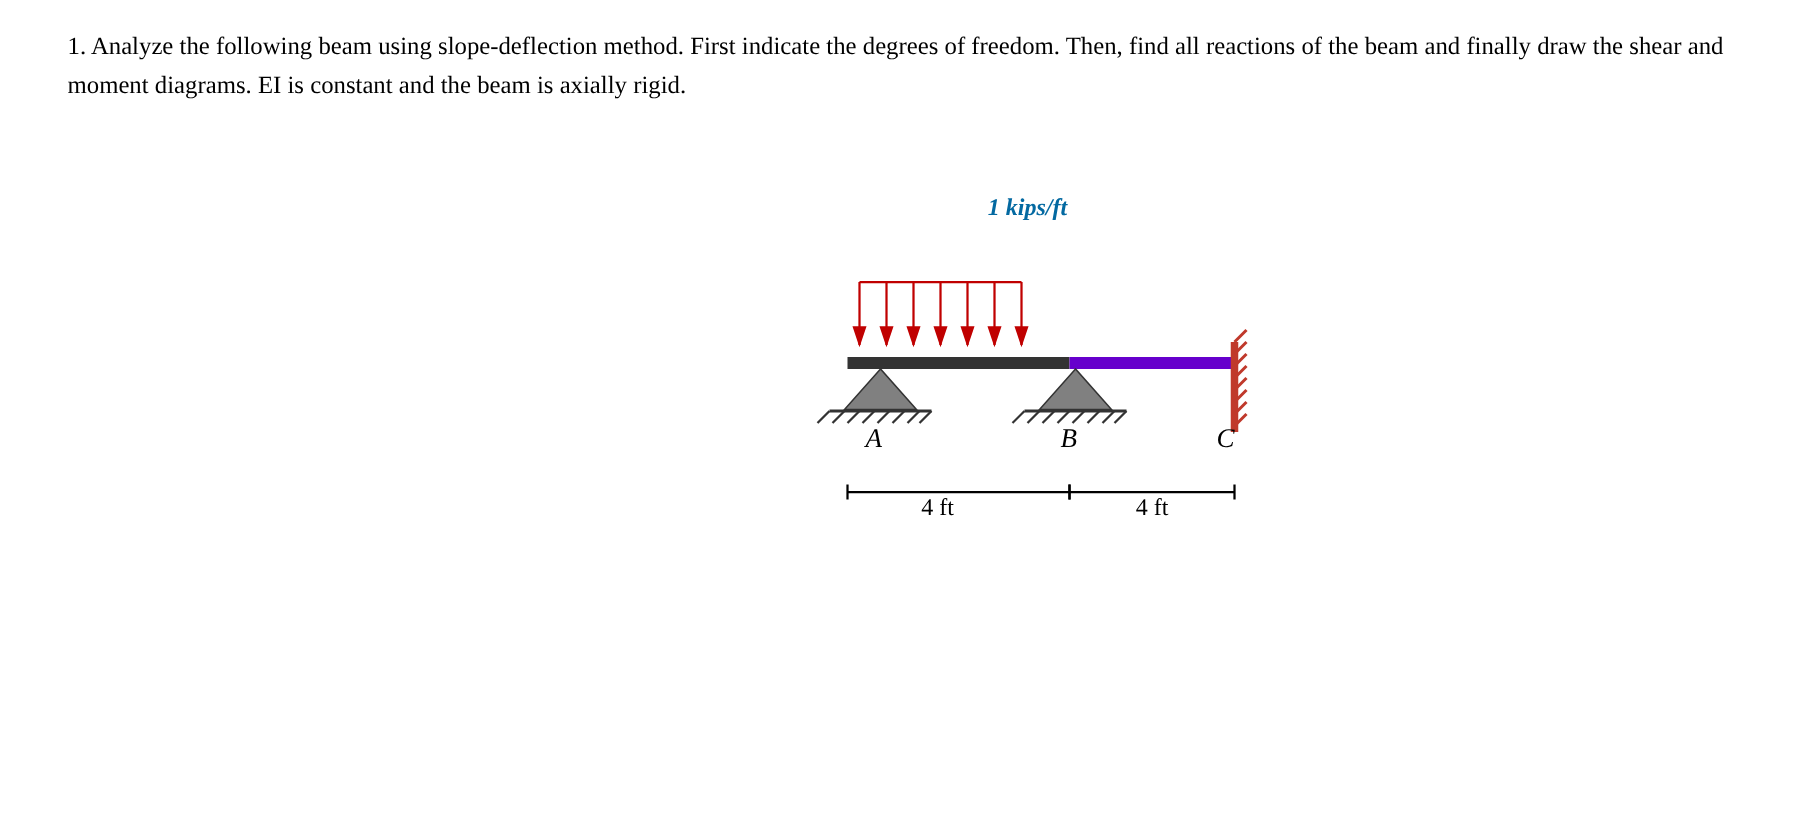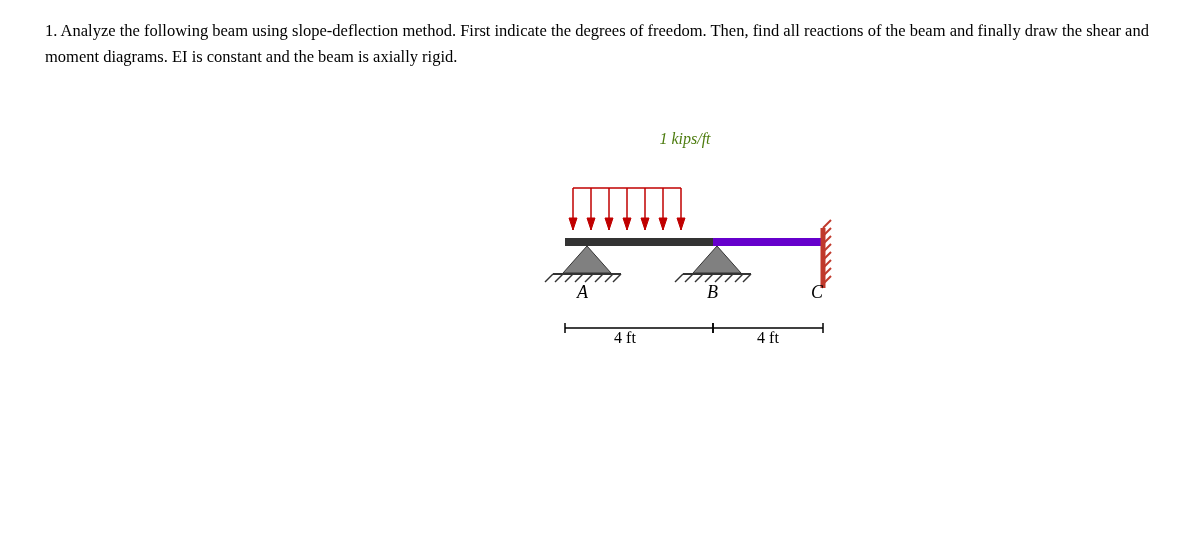--- a/index.html
+++ b/index.html
@@ -26,28 +26,29 @@
     .diagram-area {
       position: absolute;
       left: 480px;
       top: 130px;
       width: 380px;
       height: 330px;
     }
     .load-label {
       text-align: right;
       font-size: 16px;
-      color: #4d7c0f;
+      color: #0369a1;
       font-style: italic;
       margin-bottom: 2px;
       position: absolute;
       top: 0;
       left: 50%;
       transform: translateX(-50%);
       white-space: nowrap;
+      font-weight: bold;
     }
     svg.beam-diagram {
       position: absolute;
       top: 28px;
       left: 0;
       width: 380px;
       height: 300px;
     }
   </style>
 </head>

